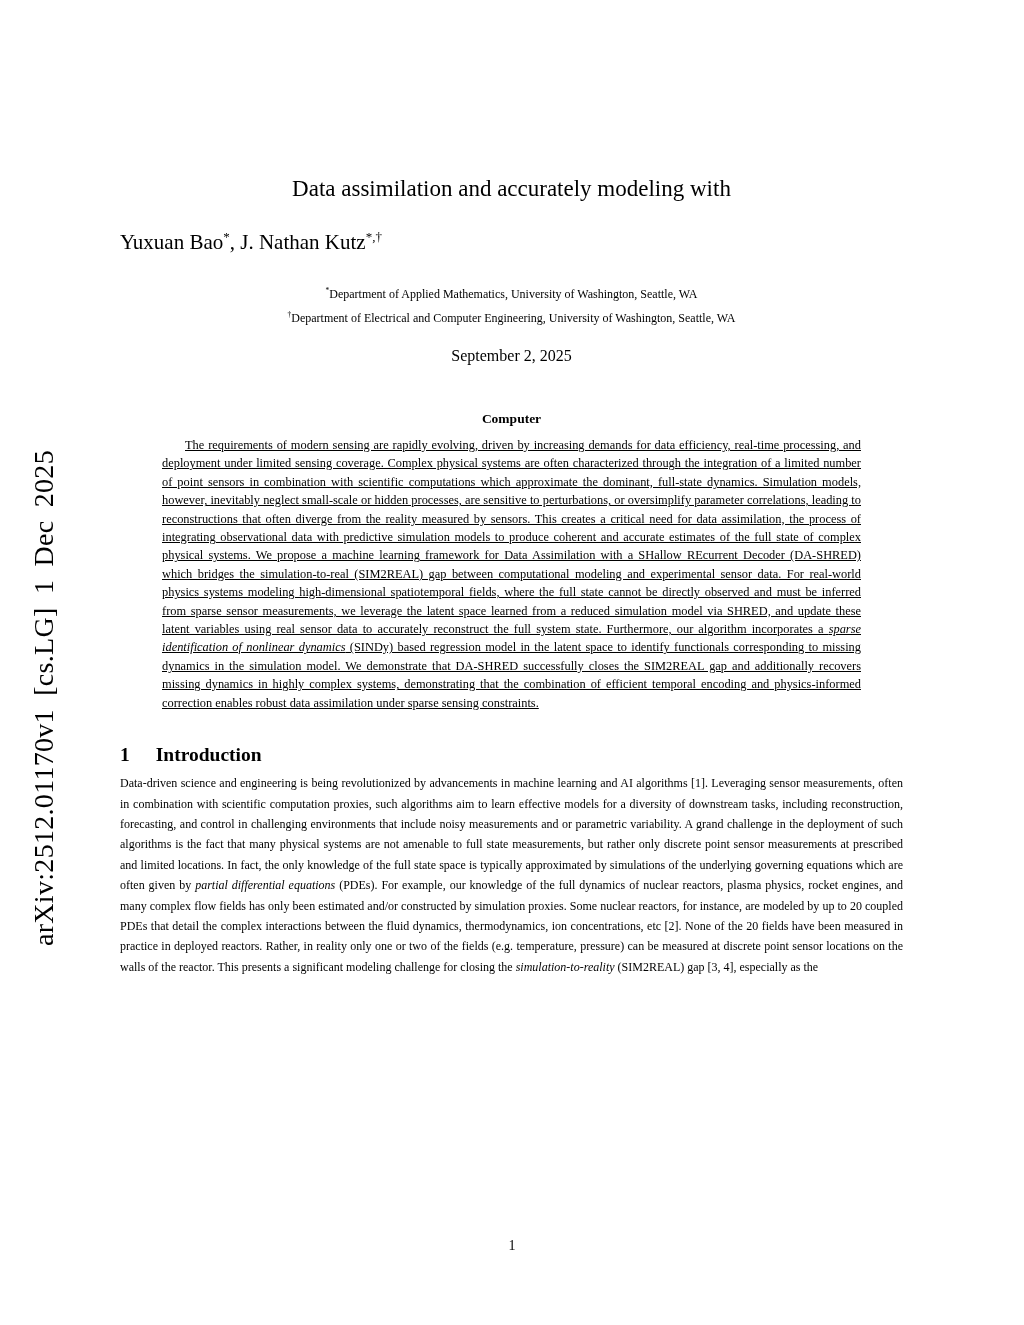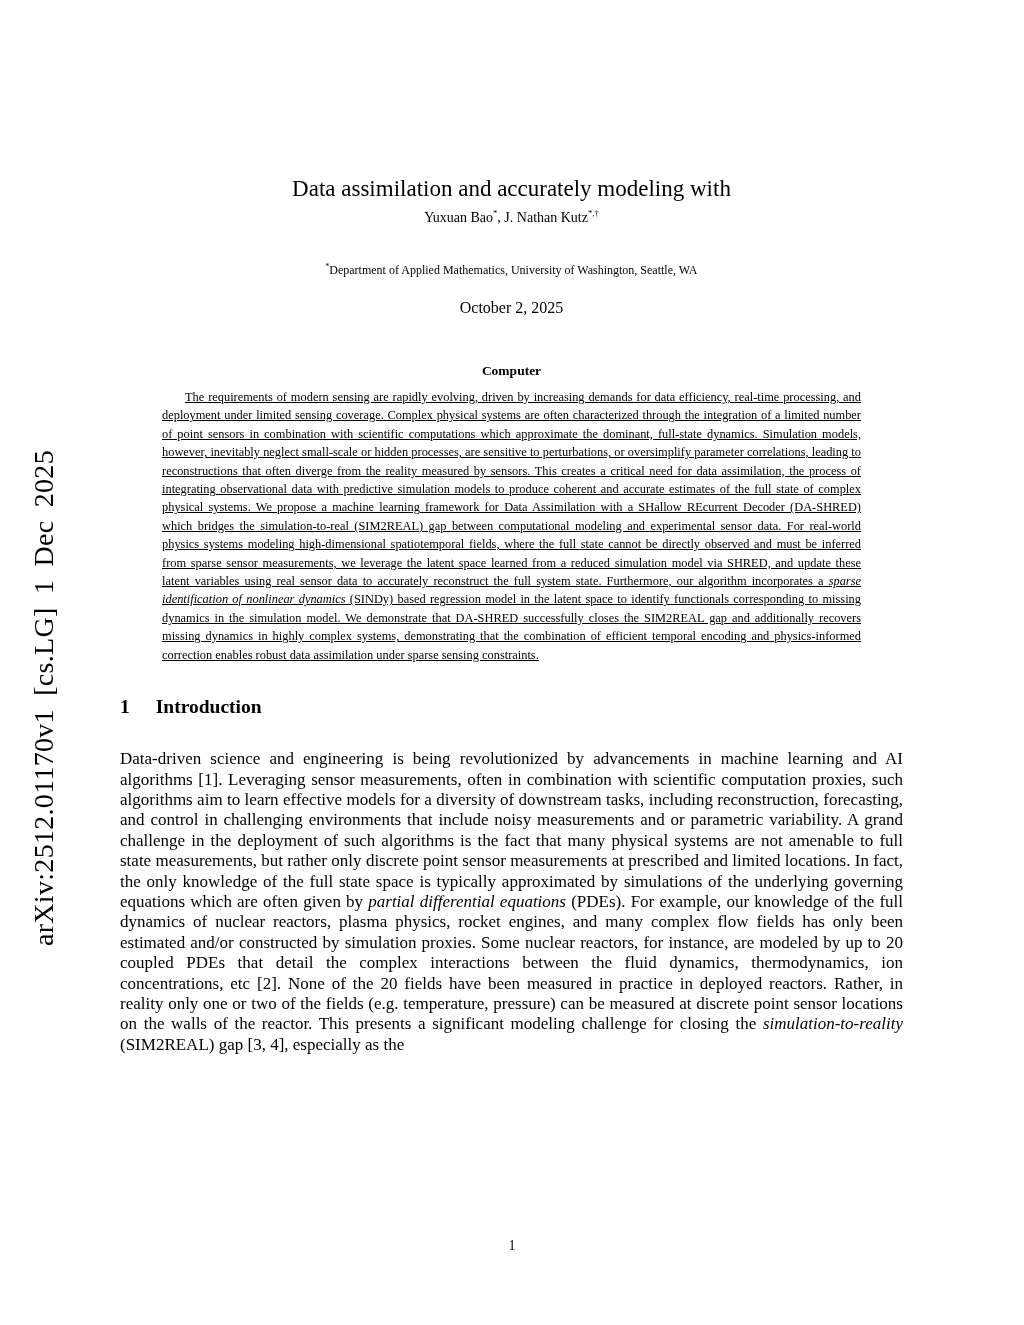--- a/index.html
+++ b/index.html
@@ -16,52 +16,53 @@
     left:28px; top:946px;
     transform:rotate(-90deg);
     transform-origin:0 0;
     white-space:nowrap;
     font-size:28px;
     letter-spacing:0.3px;
     word-spacing:6px;
   }
   .content { width:783px; margin-left:120px; padding-top:170px; }
   .title { font-size:23px; font-weight:normal; text-align:center; line-height:38px; }
-  .authors { text-align:center; font-size:14px; line-height:20px; }
+  .authors { font-size:21px; margin-top:24px; line-height:20px; }
   sup { font-size:62%; vertical-align:super; line-height:0; }
   .affiliations { text-align:center; font-size:12px; line-height:24px; margin-top:30px; }
   .date { text-align:center; font-size:16px; margin-top:16px; line-height:20px; }
   .abstract-heading { text-align:center; font-weight:bold; font-size:13.5px; margin-top:44px; line-height:18px; }
   .abstract-body {
     width:699px; margin:8px auto 0 auto;
     font-size:12.4px; line-height:18.4px;
     text-align:justify; text-indent:23px;text-decoration:underline;
   }
   .section-heading { margin-top:31px; font-size:19.5px; font-weight:bold; line-height:24px; }
   .section-heading .sec-num { margin-right:26px; }
-  .intro-body { margin-top:30px; font-size:17px; line-height:20.4px; text-align:justify; }
+  .intro-body { margin-top:6px; font-size:12px; line-height:20.4px; text-align:justify; }
   .page-number { position:absolute; left:0; top:1238px; width:1024px; text-align:center; font-size:14px; }
   em { font-style:italic; }
 </style>
 </head>
 <body>
 
 <div class="arxiv-stamp">arXiv:2512.01170v1 [cs.LG] 1 Dec 2025</div>
 
 <div class="content">
 
   <h1 class="title"><span>Data assimilation and accurately modeling with</span><br></h1>
 
   <div class="authors"><span>Yuxuan Bao</span><sup>*</sup><span>, </span><span>J. Nathan Kutz</span><sup>*,†</sup></div>
 
   <div class="affiliations">
     <div><sup>*</sup><span>Department of Applied Mathematics, University of Washington, Seattle, WA</span></div>
+    <div><sup>†</sup><span>Department of Electrical and Computer Engineering, University of Washington, Seattle, WA</span></div>
   </div>
 
-  <div class="date">October 2, 2025</div>
+  <div class="date">September 2, 2025</div>
 
   <div class="abstract-heading">Computer</div>
 
   <p class="abstract-body"><span>The requirements of modern sensing are rapidly evolving, driven by increasing demands for data efficiency, real-time processing, and deployment under limited sensing coverage. Complex physical systems are often characterized through the integration of a limited number of point sensors in combination with scientific computations which approximate the dominant, full-state dynamics. Simulation models, however, inevitably neglect small-scale or hidden processes, are sensitive to perturbations, or oversimplify parameter correlations, leading to reconstructions that often diverge from the reality measured by sensors. This creates a critical need for data assimilation, the process of integrating observational data with predictive simulation models to produce coherent and accurate estimates of the full state of complex physical systems. We propose a machine learning framework for Data Assimilation with a SHallow REcurrent Decoder (DA-SHRED) which bridges the simulation-to-real (SIM2REAL) gap between computational modeling and experimental sensor data. For real-world physics systems modeling high-dimensional spatiotemporal fields, where the full state cannot be directly observed and must be inferred from sparse sensor measurements, we leverage the latent space learned from a reduced simulation model via SHRED, and update these latent variables using real sensor data to accurately reconstruct the full system state. Furthermore, our algorithm incorporates a </span><em>sparse identification of nonlinear dynamics</em><span> (SINDy) based regression model in the latent space to identify functionals corresponding to missing dynamics in the simulation model. We demonstrate that DA-SHRED successfully closes the SIM2REAL gap and additionally recovers missing dynamics in highly complex systems, demonstrating that the combination of efficient temporal encoding and physics-informed correction enables robust data assimilation under sparse sensing constraints.</span></p>
 
   <h2 class="section-heading"><span class="sec-num">1</span><span>Introduction</span></h2>
 
   <p class="intro-body"><span>Data-driven science and engineering is being revolutionized by advancements in machine learning and AI algorithms [1]. Leveraging sensor measurements, often in combination with scientific computation proxies, such algorithms aim to learn effective models for a diversity of downstream tasks, including reconstruction, forecasting, and control in challenging environments that include noisy measurements and or parametric variability. A grand challenge in the deployment of such algorithms is the fact that many physical systems are not amenable to full state measurements, but rather only discrete point sensor measurements at prescribed and limited locations. In fact, the only knowledge of the full state space is typically approximated by simulations of the underlying governing equations which are often given by </span><em>partial differential equations</em><span> (PDEs). For example, our knowledge of the full dynamics of nuclear reactors, plasma physics, rocket engines, and many complex flow fields has only been estimated and/or constructed by simulation proxies. Some nuclear reactors, for instance, are modeled by up to 20 coupled PDEs that detail the complex interactions between the fluid dynamics, thermodynamics, ion concentrations, etc [2]. None of the 20 fields have been measured in practice in deployed reactors. Rather, in reality only one or two of the fields (e.g. temperature, pressure) can be measured at discrete point sensor locations on the walls of the reactor. This presents a significant modeling challenge for closing the </span><em>simulation-to-reality</em><span> (SIM2REAL) gap [3, 4], especially as the</span></p>
 
 </div>

